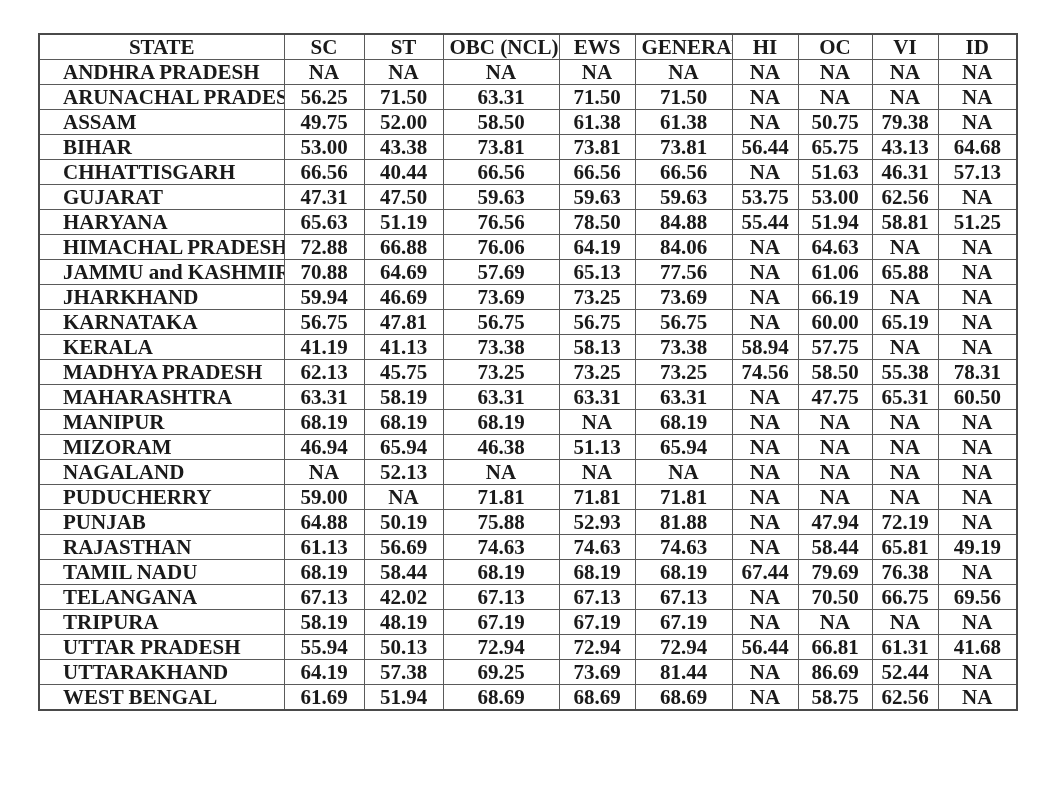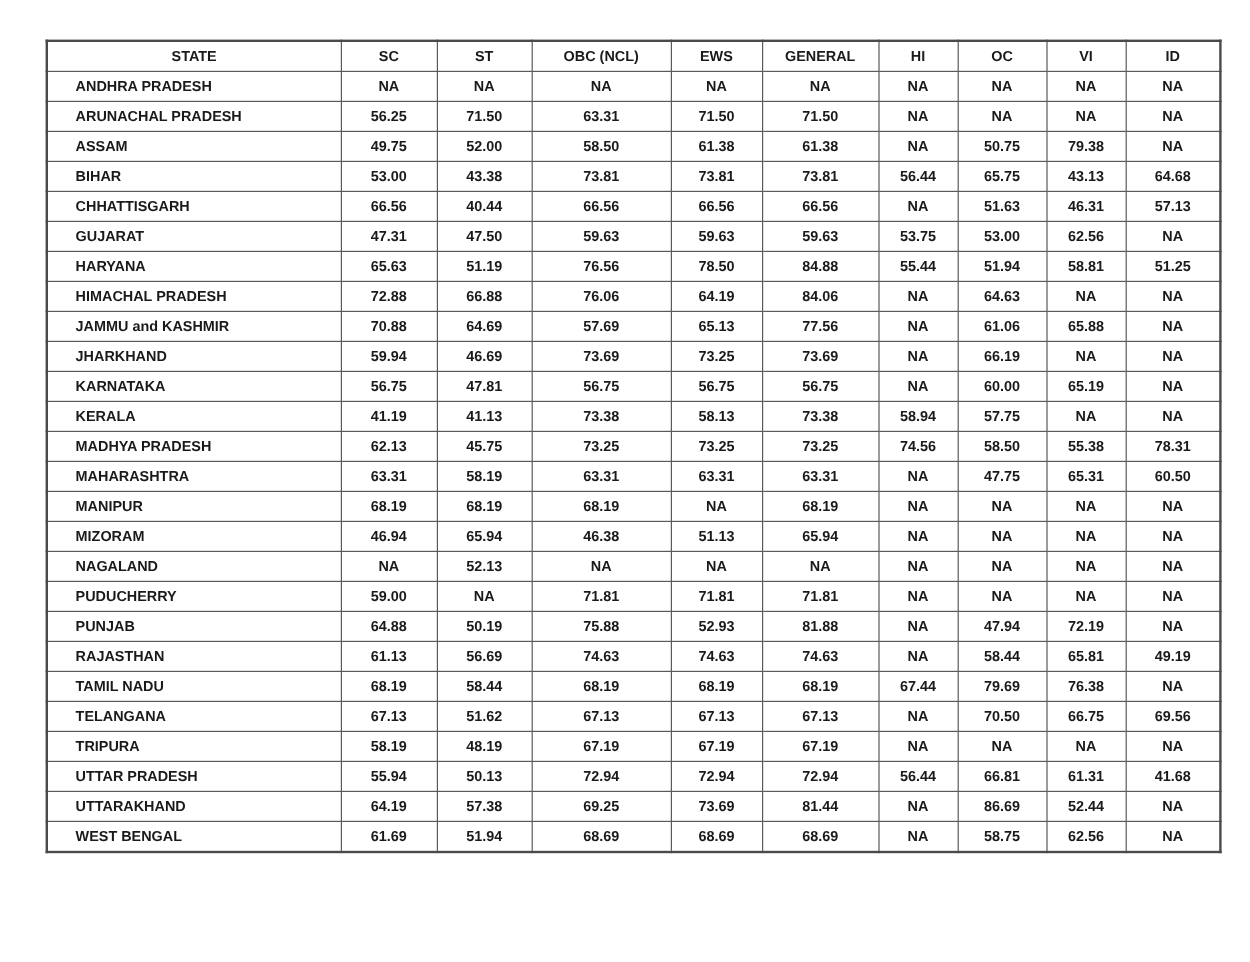--- a/index.html
+++ b/index.html
@@ -1,22 +1,22 @@
 <!DOCTYPE html>
 <html><head>
 <meta charset="utf-8">
 <style>
   html, body { margin: 0; padding: 0; background: #ffffff; }
   body { width: 1042px; height: 802px; position: relative; overflow: hidden; }
   .wrap { position: absolute; left: 38px; top: 33px; }
   table {
     border-collapse: collapse;
-    font-family: Liberation Sans, sans-serif;
+    font-family: Liberation Serif, serif;
     font-weight: bold;
-    font-size: 12px;
+    font-size: 21px;
     color: #1a1a1a;
     table-layout: fixed;
     width: 978px;
   }
   th, td {
     border: 1.5px solid #5a5a5a;
     height: 24px;
     padding: 0 6px;
     line-height: 24px;
     white-space: nowrap;
@@ -307,21 +307,21 @@
           <td>68.19</td>
           <td>68.19</td>
           <td>67.44</td>
           <td>79.69</td>
           <td>76.38</td>
           <td>NA</td>
         </tr>
         <tr>
           <td class="state">TELANGANA</td>
           <td>67.13</td>
-          <td>51.62</td>
+          <td>42.02</td>
           <td>67.13</td>
           <td>67.13</td>
           <td>67.13</td>
           <td>NA</td>
           <td>70.50</td>
           <td>66.75</td>
           <td>69.56</td>
         </tr>
         <tr>
           <td class="state">TRIPURA</td>

